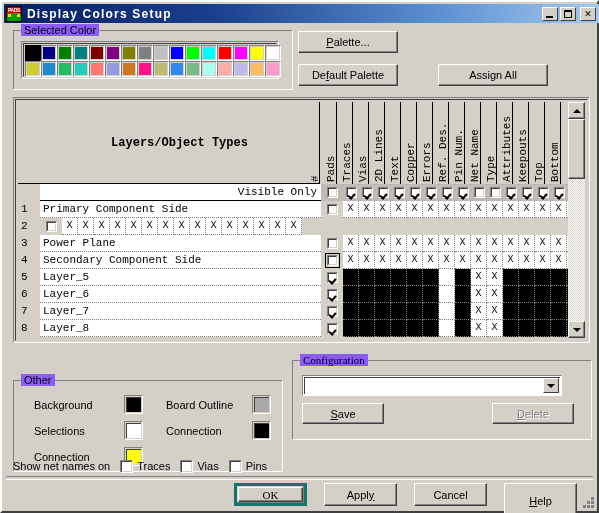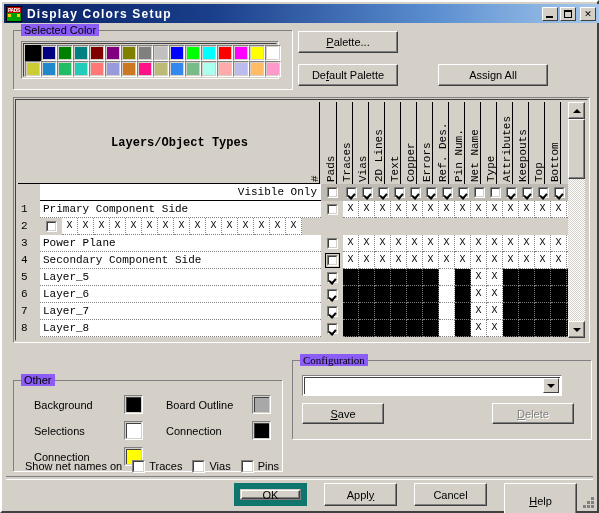--- a/index.html
+++ b/index.html
@@ -64,21 +64,21 @@
   .swatch.selected i{left:0;top:0;right:0;bottom:0;}
   
   .btn{position:absolute;background:#d4d0c8;box-sizing:border-box;
     border-top:1px solid #fff;border-left:1px solid #fff;
     border-right:1px solid #404040;border-bottom:1px solid #404040;
     font-size:11px;font-family:"Liberation Sans",sans-serif;color:#000;
     display:flex;align-items:center;justify-content:center;cursor:default;}
   .btn:after{content:"";position:absolute;left:0;top:0;right:0;bottom:0;
     border-right:1px solid #808080;border-bottom:1px solid #808080;pointer-events:none;}
   .btn.disabled{color:#808080;text-shadow:1px 1px 0 #fff;}
-  .btn.default{border:6px solid #0f766e;}
+  .btn.default{border:3px solid #0f766e;font-family:Liberation Serif, serif;}
   .btn.default .inner2{position:absolute;left:1px;top:1px;right:1px;bottom:1px;
     border-top:1px solid #fff;border-left:1px solid #fff;
     border-right:1px solid #404040;border-bottom:1px solid #404040;
     box-sizing:border-box;}
   .btn.default .inner3{position:absolute;left:2px;top:2px;right:2px;bottom:2px;
     border-right:1px solid #808080;border-bottom:1px solid #808080;box-sizing:border-box;}
   .btn .lbl{position:relative;z-index:2;}
   u{text-decoration:underline;}
   #btn-palette{left:296px;top:29px;width:100px;height:22px;}
   #btn-defpal{left:296px;top:62px;width:100px;height:22px;}
@@ -154,21 +154,21 @@
     border-right:1px solid #808080;border-bottom:1px solid #808080;}
   
   #other{left:11px;top:358px;width:268px;height:90px;margin-top:20px;}
   .olabel{position:absolute;font-size:11px;}
   .cswatch{position:absolute;width:19px;height:19px;box-sizing:border-box;
     border-top:1px solid #808080;border-left:1px solid #808080;
     border-right:1px solid #fff;border-bottom:1px solid #fff;}
   .cswatch i{position:absolute;left:1px;top:1px;right:1px;bottom:1px;
     border-top:1px solid #404040;border-left:1px solid #404040;display:block;}
   
-  .netrow{position:absolute;left:11px;top:456px;width:300px;height:16px;display:flex;align-items:center;font-size:11px;margin-left:12px;}
+  .netrow{position:absolute;left:11px;top:456px;width:300px;height:16px;display:flex;align-items:center;font-size:11px;}
   .netcb{width:13px;height:13px;background:#fff;box-sizing:border-box;position:relative;margin:0 4px 0 10px;
     border-top:1px solid #808080;border-left:1px solid #808080;
     border-right:1px solid #fff;border-bottom:1px solid #fff;}
   .netcb:before{content:"";position:absolute;left:0;top:0;right:0;bottom:0;
     border-top:1px solid #404040;border-left:1px solid #404040;
     border-right:1px solid #d4d0c8;border-bottom:1px solid #d4d0c8;}
   
   #config{left:290px;top:358px;width:298px;height:78px;font-family:Liberation Serif, serif;}
   .combo{position:absolute;left:9px;top:14px;width:260px;height:21px;background:#fff;box-sizing:border-box;
     border-top:1px solid #808080;border-left:1px solid #808080;

